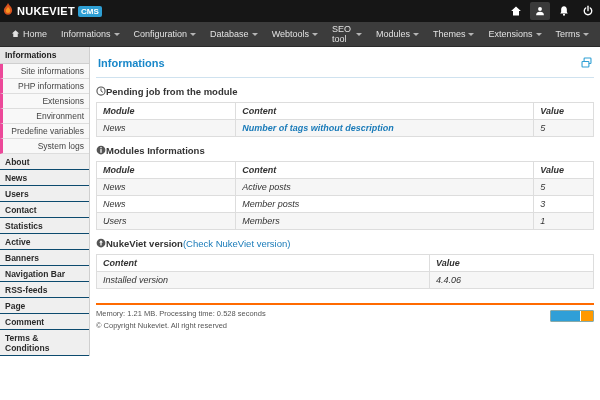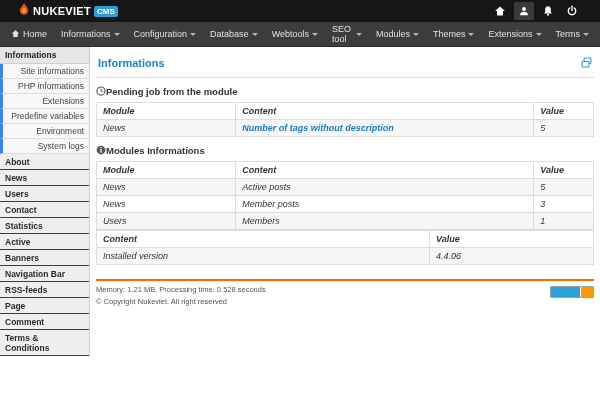--- a/index.html
+++ b/index.html
@@ -1,41 +1,41 @@
 <!DOCTYPE html>
 <html><head>
 <meta charset="utf-8">
 <style>
   * { margin:0; padding:0; box-sizing:border-box; }
   body { font-family:"Liberation Sans","DejaVu Sans",sans-serif; background:#fff; }
   .screen { width:600px; height:400px; overflow:hidden; background:#fff; position:relative; }
 
   
-  .topbar { height:22px; background:#161616; display:flex; align-items:center; justify-content:space-between; padding:0 18px; }
+  .topbar { height:22px; background:#161616; display:flex; align-items:center; justify-content:space-between; padding:0 2px; }
   .brand { display:flex; align-items:center; gap:3px; }
   .brand-name { color:#fff; font-weight:bold; font-size:11px; letter-spacing:.3px; }
   .brand-suffix { background:#2e9fd4; color:#fff; font-size:8px; font-weight:bold; padding:1px 3px; border-radius:2px; }
   .topbar-icons { display:flex; align-items:center; gap:4px; }
   .icon-btn { width:20px; height:18px; display:flex; align-items:center; justify-content:center; background:transparent; border:none; cursor:pointer; border-radius:2px; }
   .icon-btn.boxed { background:#3a3a3a; }
   .icon-btn svg { display:block; }
 
   
   .navbar { height:25px; background:#3c3c3c; display:flex; align-items:stretch; padding:0 4px; border-bottom:1px solid #2a2a2a; }
   .nav-item { display:flex; align-items:center; gap:3px; padding:0 7px; color:#e2e2e2; font-size:9px; cursor:pointer; }
   .caret { width:0; height:0; border-left:3px solid transparent; border-right:3px solid transparent; border-top:3px solid #b5b5b5; display:inline-block; }
 
   
   .layout { display:flex; align-items:flex-start; height:360px; }
 
   
   .sidebar { width:90px; flex:0 0 90px; background:#efefef; border-right:1px solid #cfcfcf; font-size:8.5px; }
   .side-head { padding:3px 5px; font-weight:bold; color:#222; background:#e6e6e6; border-bottom:1px solid #cfcfcf; cursor:pointer; }
   .sidebar ul { list-style:none; }
-  .side-sub li { text-align:right; padding:2px 5px; color:#444; background:#f8f8f8; border-bottom:1px solid #ddd; border-left:3px solid #3b82f6; cursor:pointer; }
+  .side-sub li { text-align:right; padding:2px 5px; color:#444; background:#f8f8f8; border-bottom:1px solid #ddd; border-left:3px solid #ec4899; cursor:pointer; }
   .side-menu li { padding:2.5px 5px; color:#2b2b2b; font-weight:bold; border-bottom:1px solid #0c4a6e; cursor:pointer; }
 
   
   .main { flex:1; padding:4px 6px 0 6px; min-width:0; }
   .panel-head { display:flex; align-items:center; justify-content:space-between; padding:3px 2px 5px 2px; border-bottom:1px solid #cfe2ef; margin-bottom:4px; }
   .panel-title { color:#1887c9; font-size:11px; font-weight:bold; }
 
   .section-heading { display:flex; gap:0; margin:8px 0 4px 0; font-size:9.5px; font-weight:bold; color:#333; }
   .section-heading .link { font-weight:normal; }
 
@@ -147,22 +147,22 @@
   </div>
 
   <div class="layout">
 
     <aside class="sidebar">
       <div class="side-head">Informations</div>
       <ul class="side-sub">
         <li>Site informations</li>
         <li>PHP informations</li>
         <li>Extensions</li>
+        <li>Environment</li>
         <li>Predefine variables</li>
-        <li>Environment</li>
         <li>System logs</li>
       </ul>
       <ul class="side-menu">
         <li>About</li>
         <li>News</li>
         <li>Users</li>
         <li>Contact</li>
         <li>Statistics</li>
         <li>Active</li>
         <li>Banners</li>
@@ -251,20 +251,30 @@
             <td>3</td>
           </tr>
           <tr>
             <td>Users</td>
             <td>Members</td>
             <td>1</td>
           </tr>
         </tbody>
       </table>
 
+      <div class="section-heading">
+        <span>
+          <svg width="10" height="10" viewBox="0 0 16 16">
+              <circle cx="8" cy="8" r="7" fill="#555"></circle>
+              <path d="M8 3.5 L11 7 H9 V12 H7 V7 H5 Z" fill="#fff"></path>
+            </svg>
+        </span>
+        <span>NukeViet version</span>
+        <a class="link">(Check NukeViet version)</a>
+      </div>
       <table class="t2">
         <colgroup>
             <col class="c-con">
             <col class="c-val">
           </colgroup>
         <thead>
           <tr>
             <th>Content</th>
             <th>Value</th>
           </tr>

